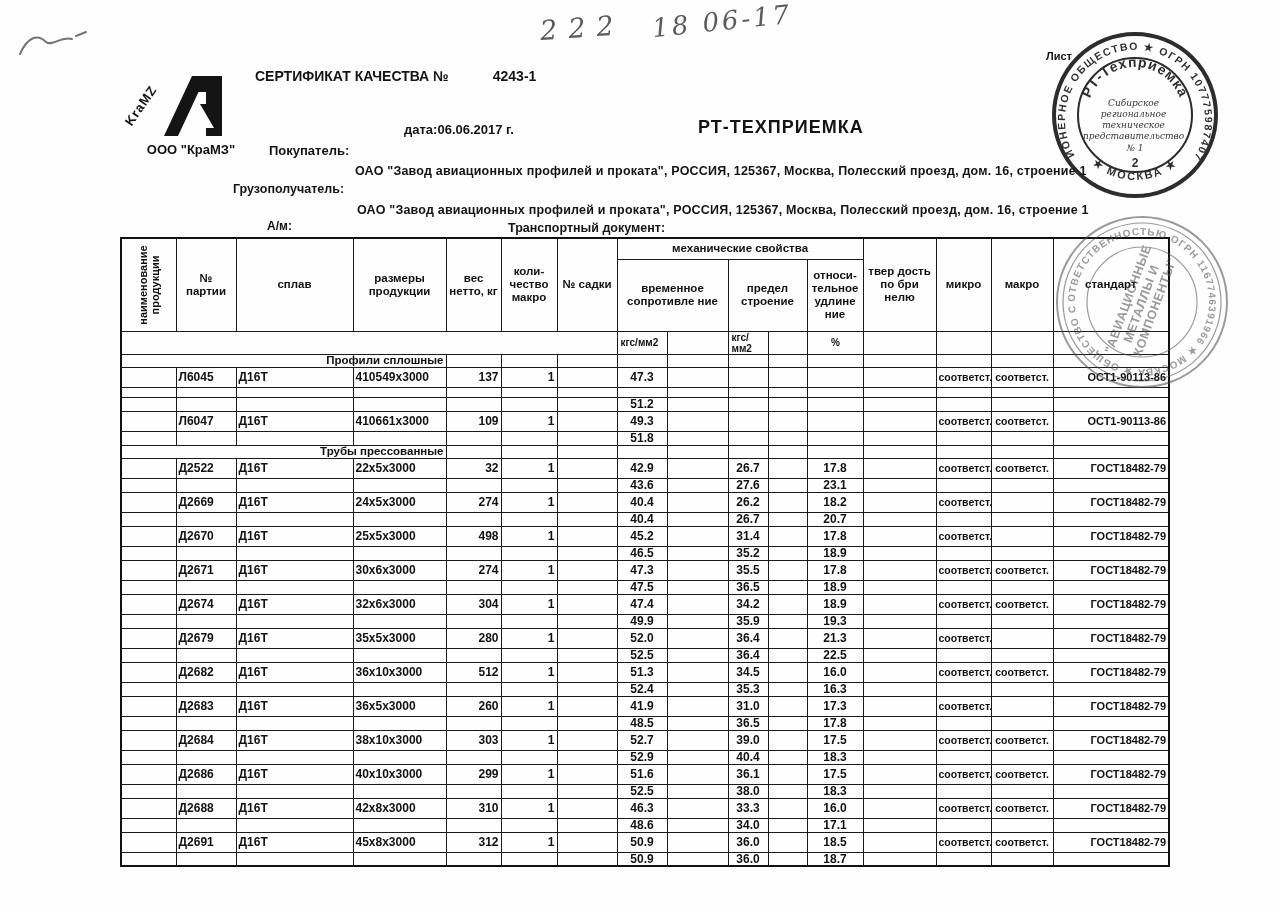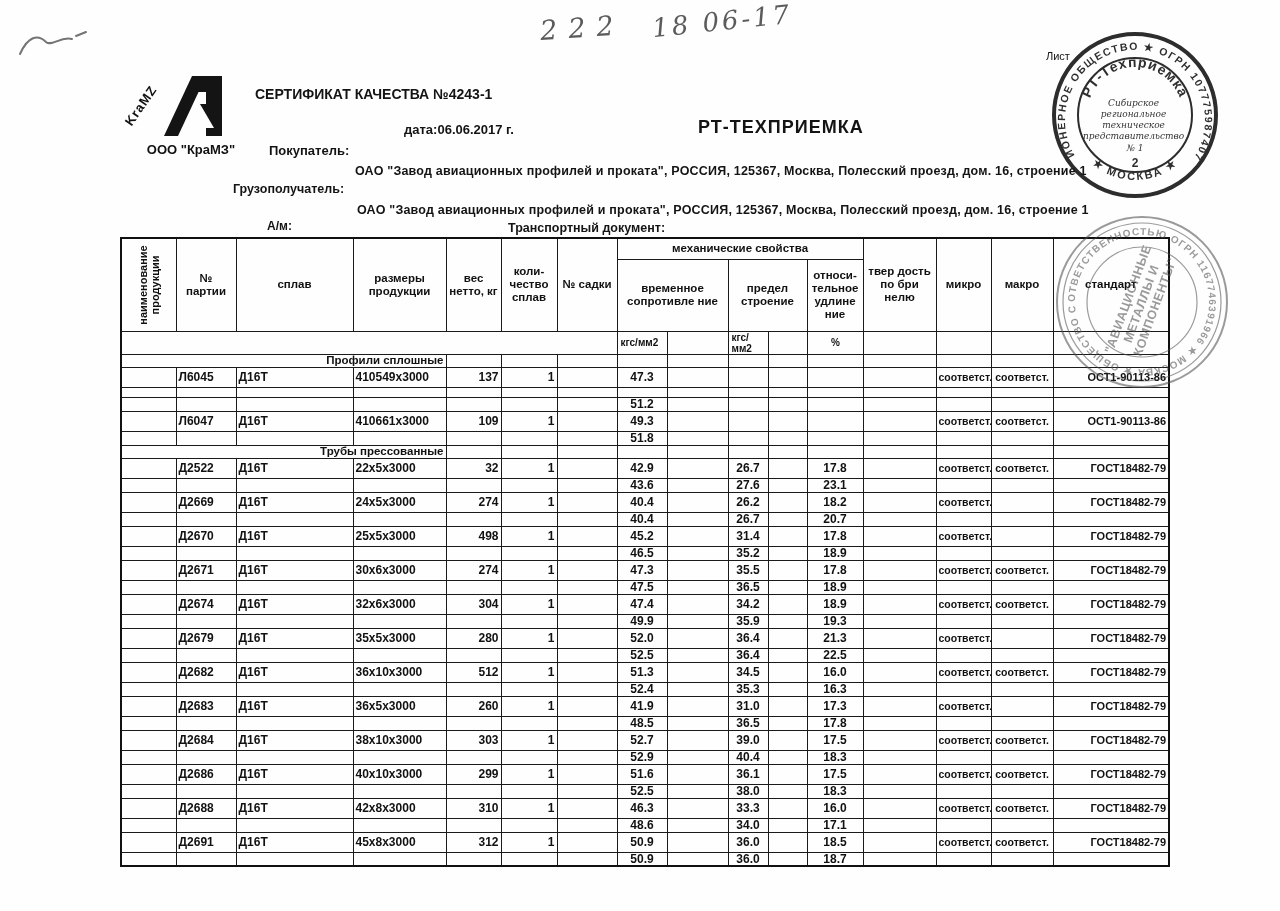--- a/index.html
+++ b/index.html
@@ -2,30 +2,30 @@
 <html><head>
 <meta charset="utf-8">
 <style>
   html,body{margin:0;padding:0;background:#888;}
   .page{
     position:relative;width:1280px;height:911px;background:#fefefe;
     font-family:"Liberation Sans",sans-serif;color:#111;overflow:hidden;
   }
   .doc-text{position:absolute;font-weight:bold;color:#141414;white-space:nowrap;}
   
-  .cert-line{left:255px;top:86px;font-size:14px;display:flex;}
+  .cert-line{left:255px;top:68px;font-size:14px;display:flex;gap:44px;}
   .date-line{left:404px;top:122px;font-size:13px;display:flex;}
   .rt-title{left:698px;top:117px;font-size:18px;letter-spacing:1px;}
   .buyer-label{left:269px;top:143px;font-size:13px;}
   .buyer-value{left:355px;top:164px;font-size:12.5px;letter-spacing:.2px;}
   .consignee-label{left:233px;top:182px;font-size:12.5px;}
   .consignee-value{left:357px;top:203px;font-size:12.5px;letter-spacing:.2px;}
   .vehicle-label{left:267px;top:219px;font-size:12px;}
   .transport-label{left:508px;top:221px;font-size:12.5px;}
-  .sheet-label{left:1046px;top:50px;font-size:11px;font-weight:normal;}
+  .sheet-label{left:1046px;top:50px;font-size:11px;font-weight:bold;}
   
   .hw{position:absolute;font-family:"DejaVu Serif",serif;font-style:italic;color:#2e2e2e;opacity:.78;}
   .hw-number{left:540px;top:12px;font-size:27px;letter-spacing:11px;transform:rotate(-4deg);}
   .hw-date{left:652px;top:6px;font-size:26px;letter-spacing:3px;transform:rotate(-6deg);}
   .corner-scribble{position:absolute;left:16px;top:26px;opacity:.7;}
   
   .logo{position:absolute;left:126px;top:64px;width:130px;height:96px;}
   .logo-company{position:absolute;left:0px;top:78px;width:130px;text-align:center;font-weight:bold;font-size:13px;white-space:nowrap;}
   .logo-brand{position:absolute;left:-8px;top:34px;font-weight:bold;font-size:13px;transform:rotate(-55deg);letter-spacing:1px;}
   
@@ -113,21 +113,21 @@
     </colgroup>
     <thead>
       <tr class="h1">
         <th rowspan="2" class="c0v">
             <div class="vert">наименование продукции</div>
           </th>
         <th rowspan="2">№ партии</th>
         <th rowspan="2">сплав</th>
         <th rowspan="2">размеры продукции</th>
         <th rowspan="2">вес нетто, кг</th>
-        <th rowspan="2">коли-чество сплав</th>
+        <th rowspan="2">коли-чество макро</th>
         <th rowspan="2">№ садки</th>
         <th colspan="5">механические свойства</th>
         <th rowspan="2">твер дость по бри нелю</th>
         <th rowspan="2">микро</th>
         <th rowspan="2">макро</th>
         <th rowspan="2">стандарт</th>
       </tr>
       <tr class="h2">
         <th colspan="2">временное сопротивле ние</th>
         <th colspan="2">предел строение</th>

